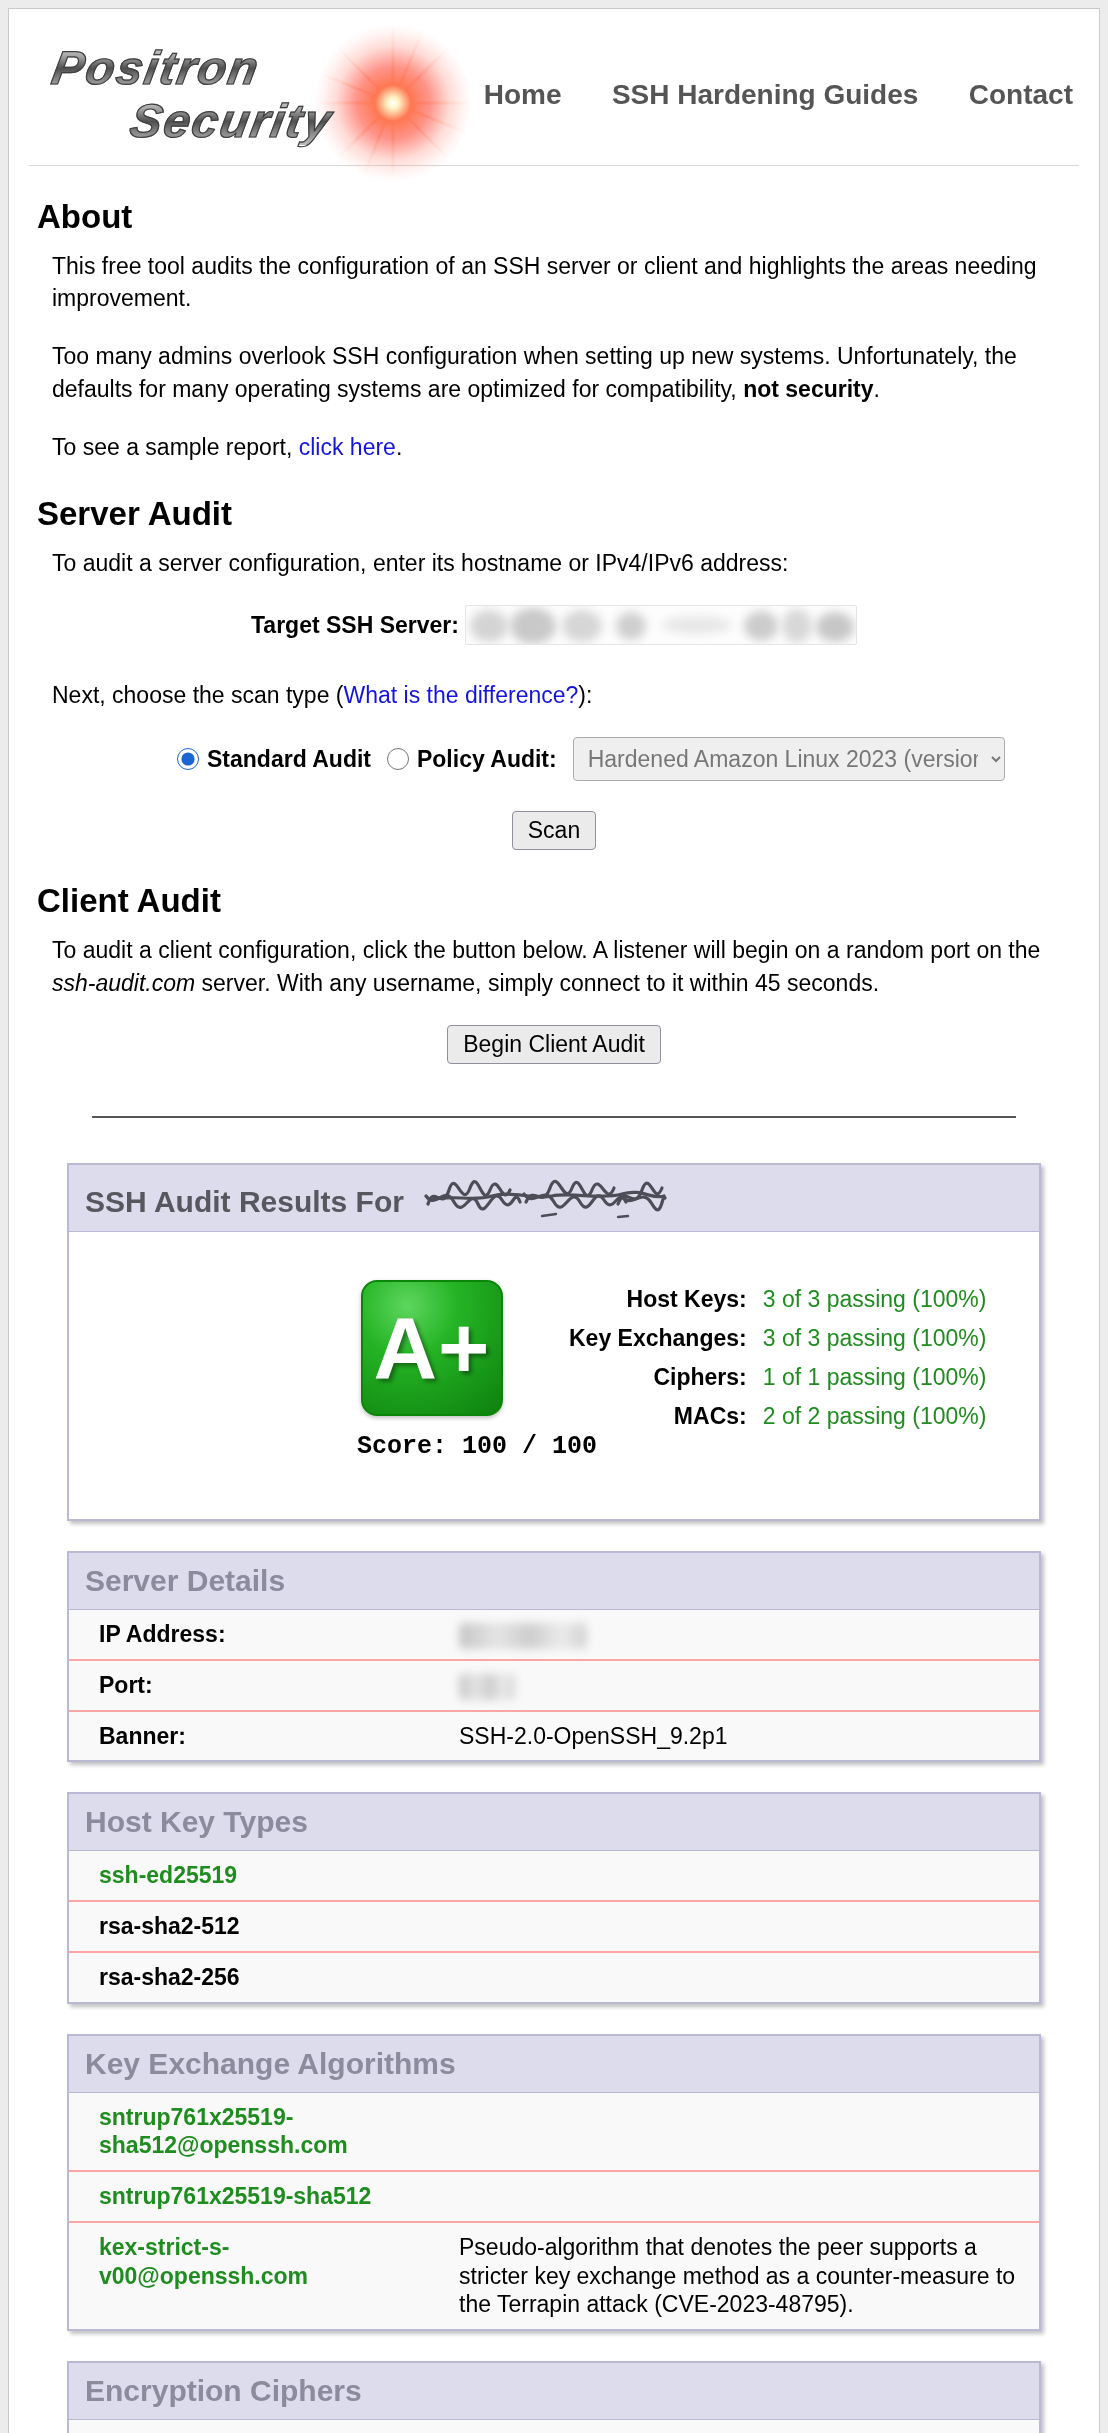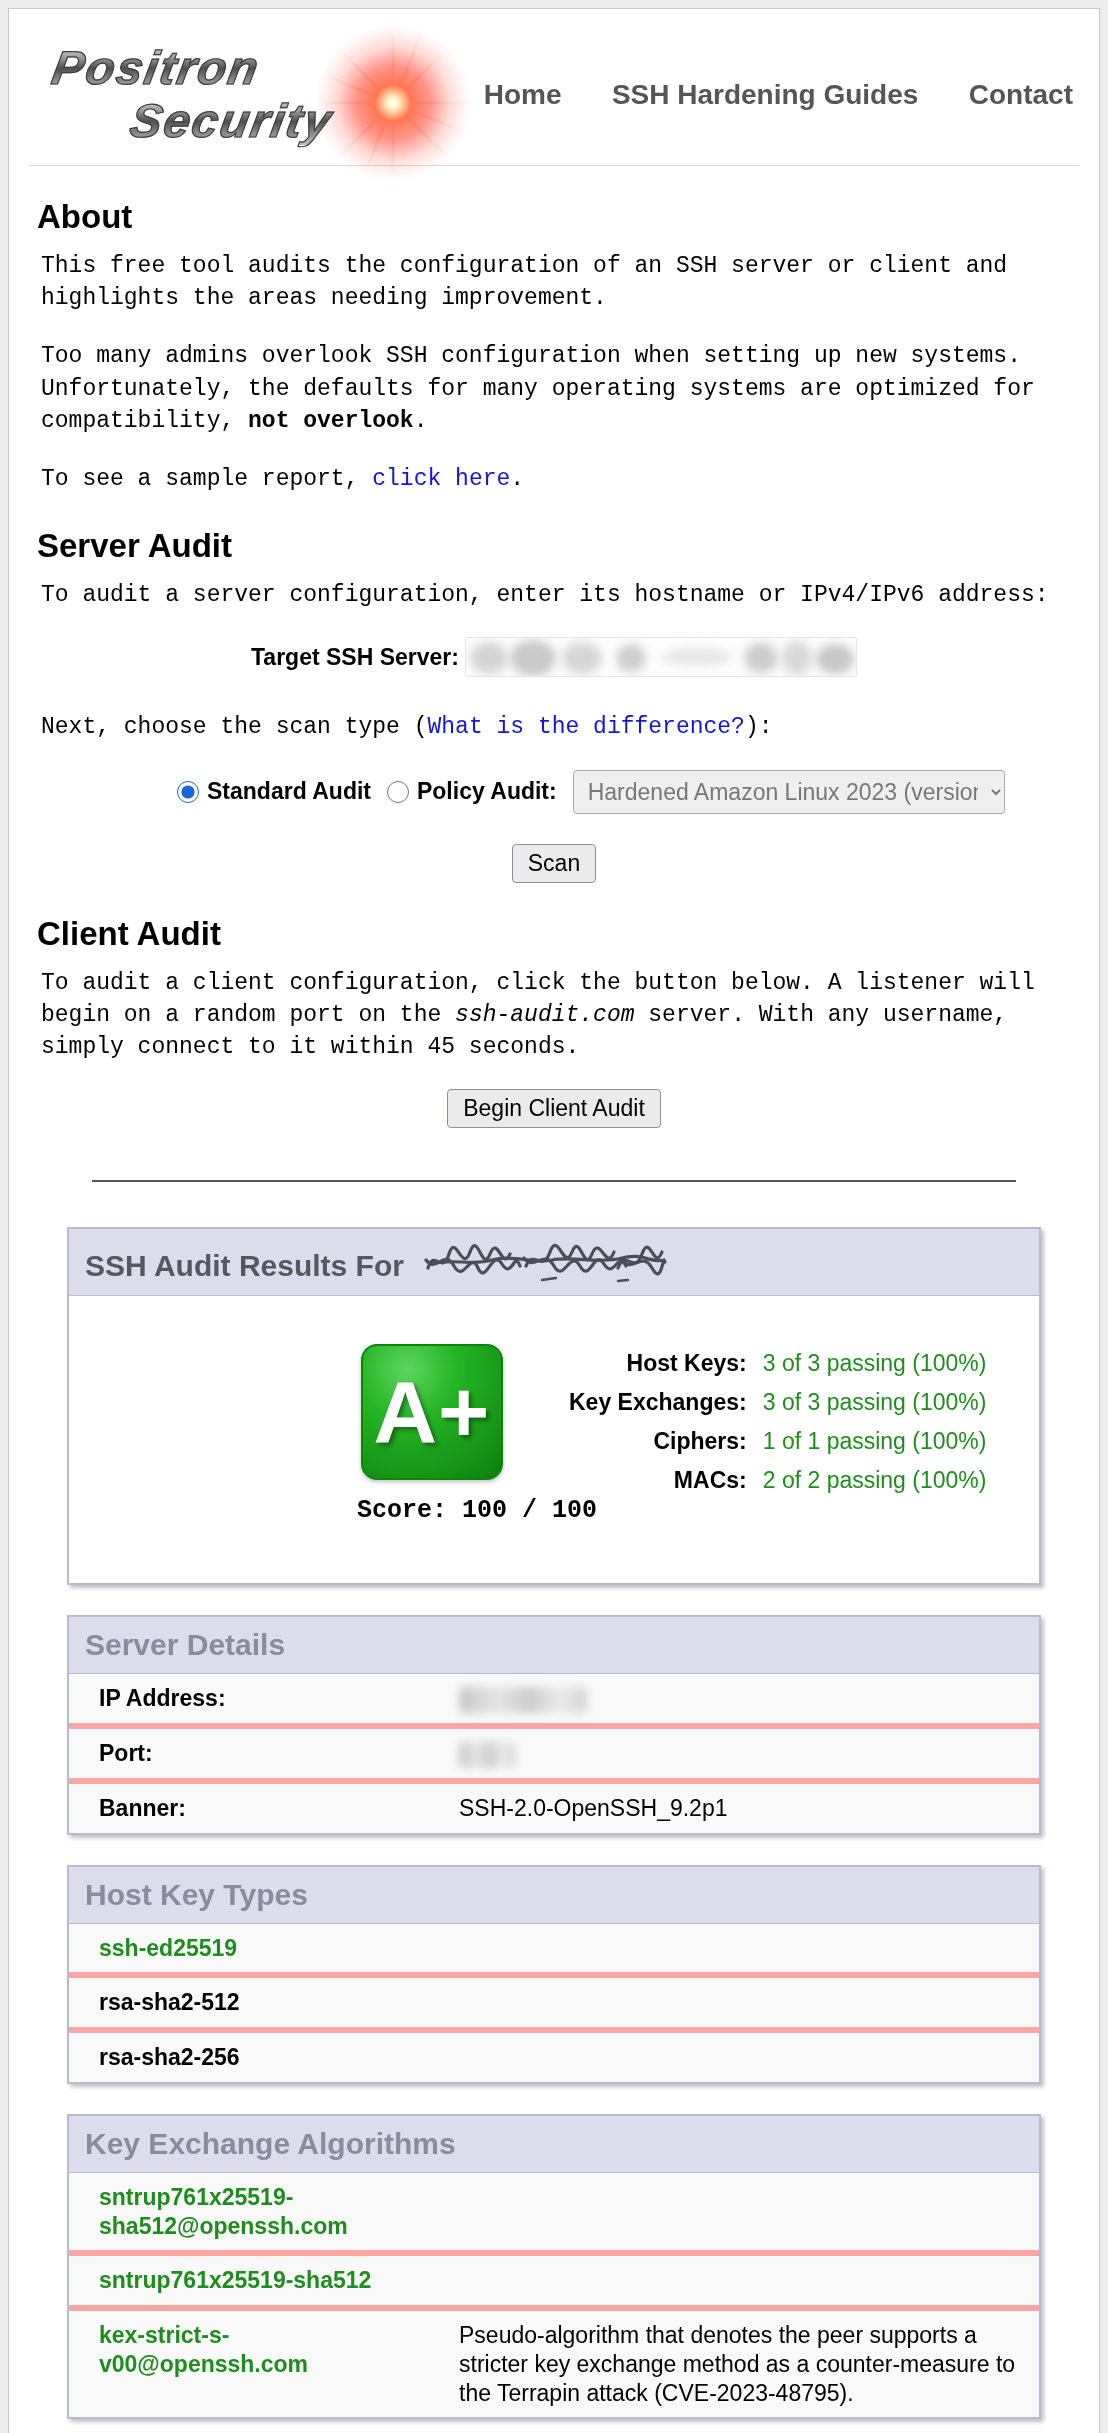--- a/index.html
+++ b/index.html
@@ -33,21 +33,21 @@
   .starburst .ray {
     position:absolute; left:50%; top:50%; width:3px; height:156px;
     background:linear-gradient(to bottom, transparent 0%, rgba(255,210,190,.85) 40%, #ffffff 50%, rgba(255,210,190,.85) 60%, transparent 100%);
   }
   .nav { padding-top:48px; white-space:nowrap; }
   .nav a { color:#555; font-weight:bold; font-size:28px; text-decoration:none; margin-left:44px; }
   .header-rule { border:none; border-top:1px solid #d8d8d8; margin:12px 0 0 0; }
   
   .inner { padding:0 8px; }
   h2.section-heading { font-size:33px; margin:32px 0 12px 0; }
-  p.body-text { margin:14px 0 26px 4px; line-height:1.4;font-family:Liberation Mono, monospace; }
+  p.body-text { margin:14px 0 26px 15px; line-height:1.4; }
   a.text-link { color:#1414dd; text-decoration:none; }
   .bold { font-weight:bold; }
   .ital { font-style:italic; }
   
   .target-row { display:flex; justify-content:center; align-items:center; margin:22px 0 34px 0; }
   .target-label { font-weight:bold; margin-right:6px; }
   .redacted-input {
     position:relative; width:392px; height:40px; overflow:hidden;
     background:#fdfdfd; border:1px solid #e4e4e4; border-radius:2px;
   }
@@ -90,21 +90,21 @@
     box-shadow:0 2px 4px rgba(0,0,0,.25);
   }
   .grade-letter { color:#fff; font-size:88px; font-weight:bold; text-shadow:3px 3px 4px rgba(0,0,0,.4); letter-spacing:1px; }
   .score-text { font-weight:bold; font-size:25px; margin-top:16px; white-space:nowrap;font-family:Liberation Mono, monospace; }
   .stats { margin-left:62px; padding-top:6px; border-collapse:collapse; }
   .stats td { padding:6px 0; }
   .stats .stat-label { font-weight:bold; text-align:right; padding-right:16px; white-space:nowrap; }
   .stats .stat-value { color:#1f8c1f; white-space:nowrap; }
   
   table.detail { width:100%; border-collapse:collapse; }
-  table.detail tr { background:#f9f9f9; border-bottom:6px solid #fca5a5; }
+  table.detail tr { background:#f9f9f9; border-bottom:2px solid #fca5a5; }
   table.detail tr:last-child { border-bottom:none; }
   table.detail td { padding:10px 20px 10px 30px; vertical-align:top; line-height:1.25; }
   td.cell-label { width:360px; font-weight:bold; }
   td.cell-name { width:360px; font-weight:bold; overflow-wrap:break-word; }
   .good { color:#1f8c1f; }
   .note-text { line-height:1.35; }
   .redact-bar { display:inline-block; height:26px; vertical-align:middle; border-radius:5px;
     background:linear-gradient(90deg,#c6c6c6,#e5e5e5 30%,#cdcdcd 55%,#ebebeb 80%,#d2d2d2); filter:blur(4px); }
   .redact-ip { width:128px; }
   .redact-port { width:56px; }
@@ -135,21 +135,21 @@
       <a href="#">SSH Hardening Guides</a>
       <a href="#">Contact</a>
     </div>
   </div>
   <hr class="header-rule">
 
   <div class="inner">
 
     <h2 class="section-heading">About</h2>
     <p class="body-text">This free tool audits the configuration of an SSH server or client and highlights the areas needing improvement.</p>
-    <p class="body-text"><span>Too many admins overlook SSH configuration when setting up new systems. Unfortunately, the defaults for many operating systems are optimized for compatibility, </span><span class="bold">not overlook</span><span>.</span></p>
+    <p class="body-text"><span>Too many admins overlook SSH configuration when setting up new systems. Unfortunately, the defaults for many operating systems are optimized for compatibility, </span><span class="bold">not security</span><span>.</span></p>
     <p class="body-text"><span>To see a sample report, </span><a href="#" class="text-link">click here</a><span>.</span></p>
 
     <h2 class="section-heading">Server Audit</h2>
     <p class="body-text">To audit a server configuration, enter its hostname or IPv4/IPv6 address:</p>
 
     <div class="target-row">
       <span class="target-label">Target SSH Server:</span>
       <div class="redacted-input">
         <span class="blob" style="left:4px;top:4px;width:38px;height:32px;background:#d4d4d4"></span>
         <span class="blob" style="left:44px;top:2px;width:46px;height:36px;background:#c9c9c9"></span>

